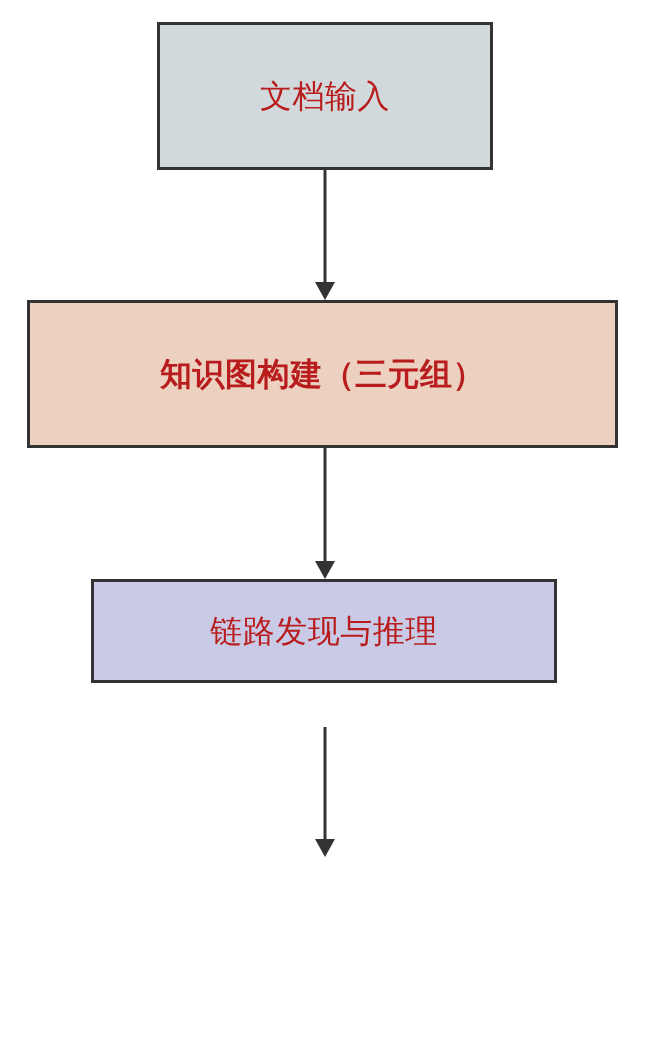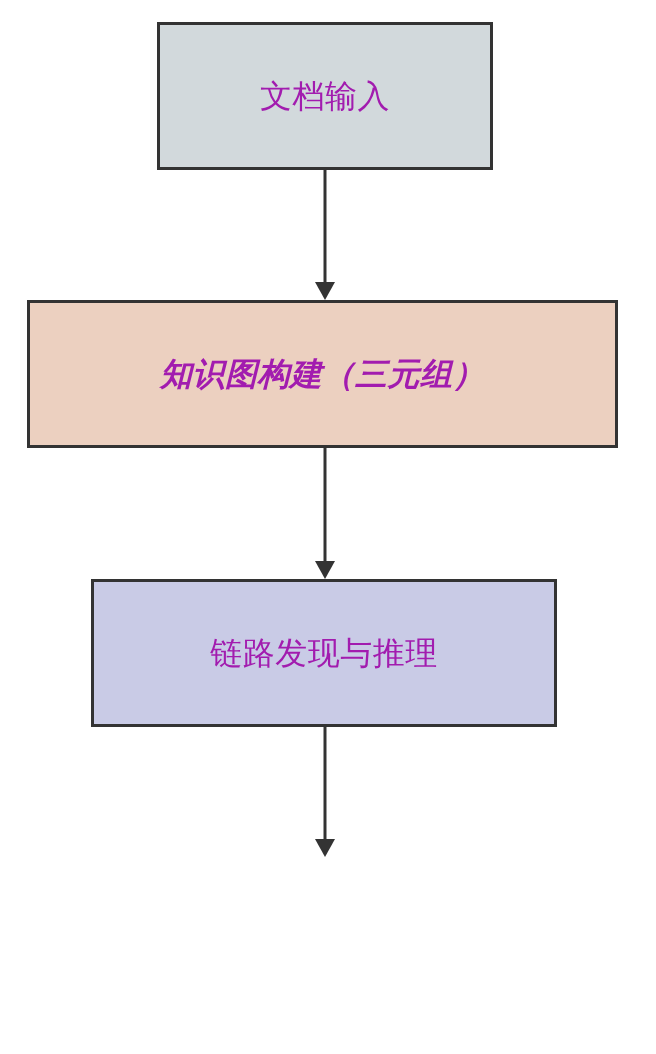--- a/index.html
+++ b/index.html
@@ -17,21 +17,21 @@
     background: #ffffff;
     overflow: hidden;
   }
   .node {
     position: absolute;
     box-sizing: border-box;
     border: 3px solid #333333;
     display: flex;
     align-items: center;
     justify-content: center;
-    color: #a21caf;
+    color: #b91c1c;
     font-size: 32px;
     line-height: 1.2;
     letter-spacing: 0.5px;
     text-align: center;
     white-space: nowrap;
   }
   .node-label {
     display: block;
   }
   .node.bold .node-label {
@@ -39,24 +39,23 @@
   }
 
   
   #node-doc-input {
     left: 157px;  top: 22px;  width: 336px; height: 148px;
     background: #d2d9dc;
   }
   #node-kg-build {
     left: 27px;   top: 300px; width: 591px; height: 148px;
     background: #ecd0c0;
-    font-style: italic;
   }
   #node-link-reason {
-    left: 91px;   top: 579px; width: 466px; height: 148px;
+    left: 91px;   top: 579px; width: 466px; height: 104px;
     background: #c9cbe6;
   }
   #node-output-chain {
     left: 134px;  top: 857px; width: 384px; height: 148px;
     background: #b8d6ab;
   }
 
   
   .edge {
     position: absolute;

